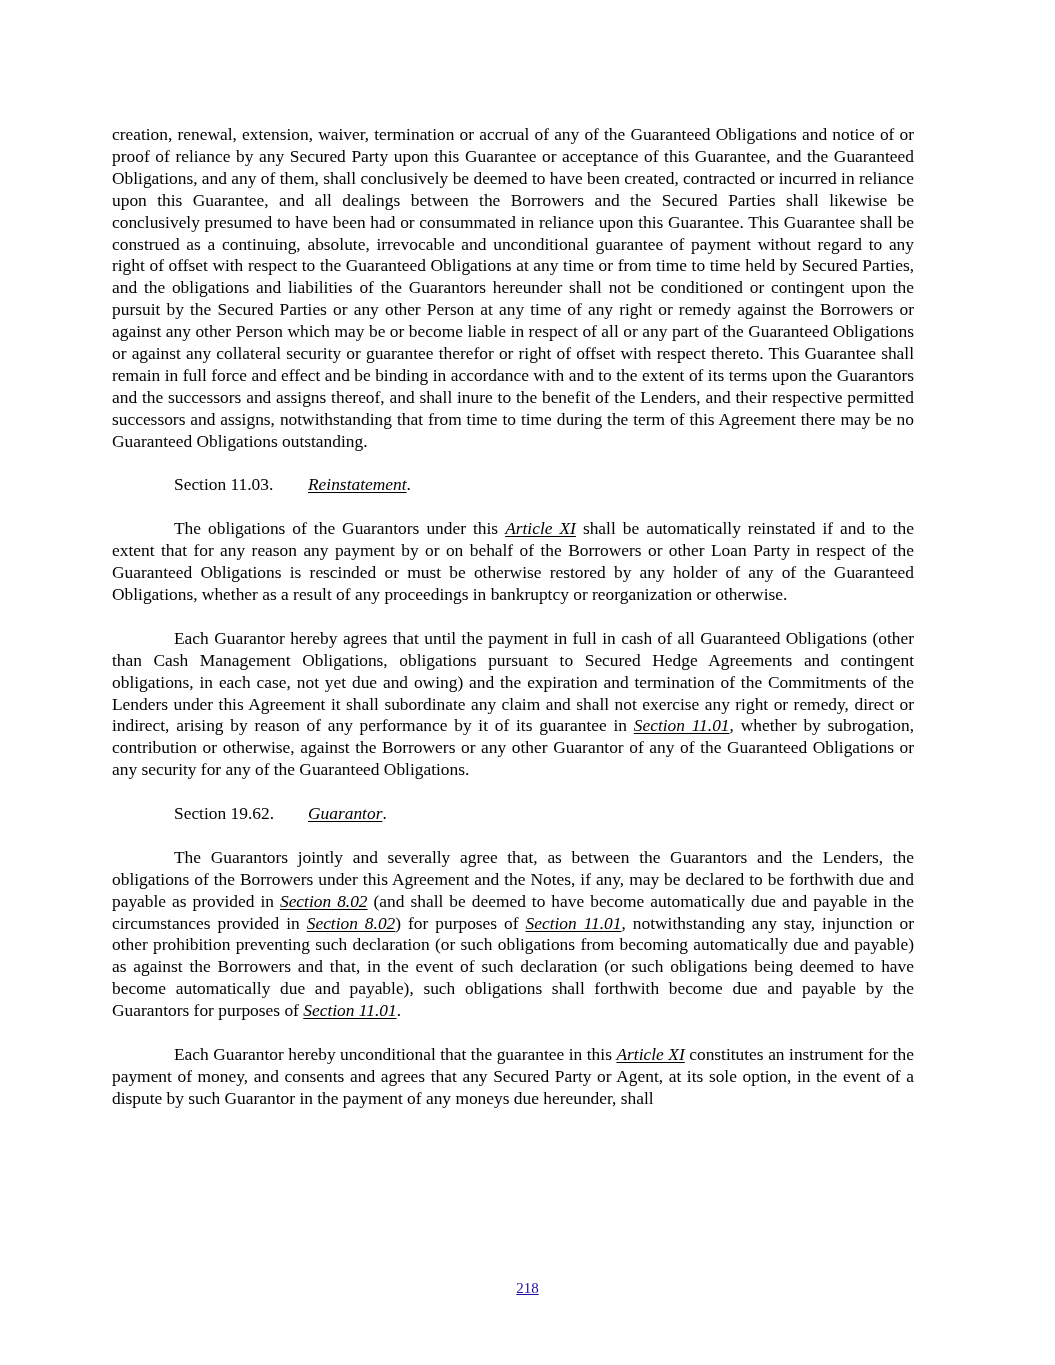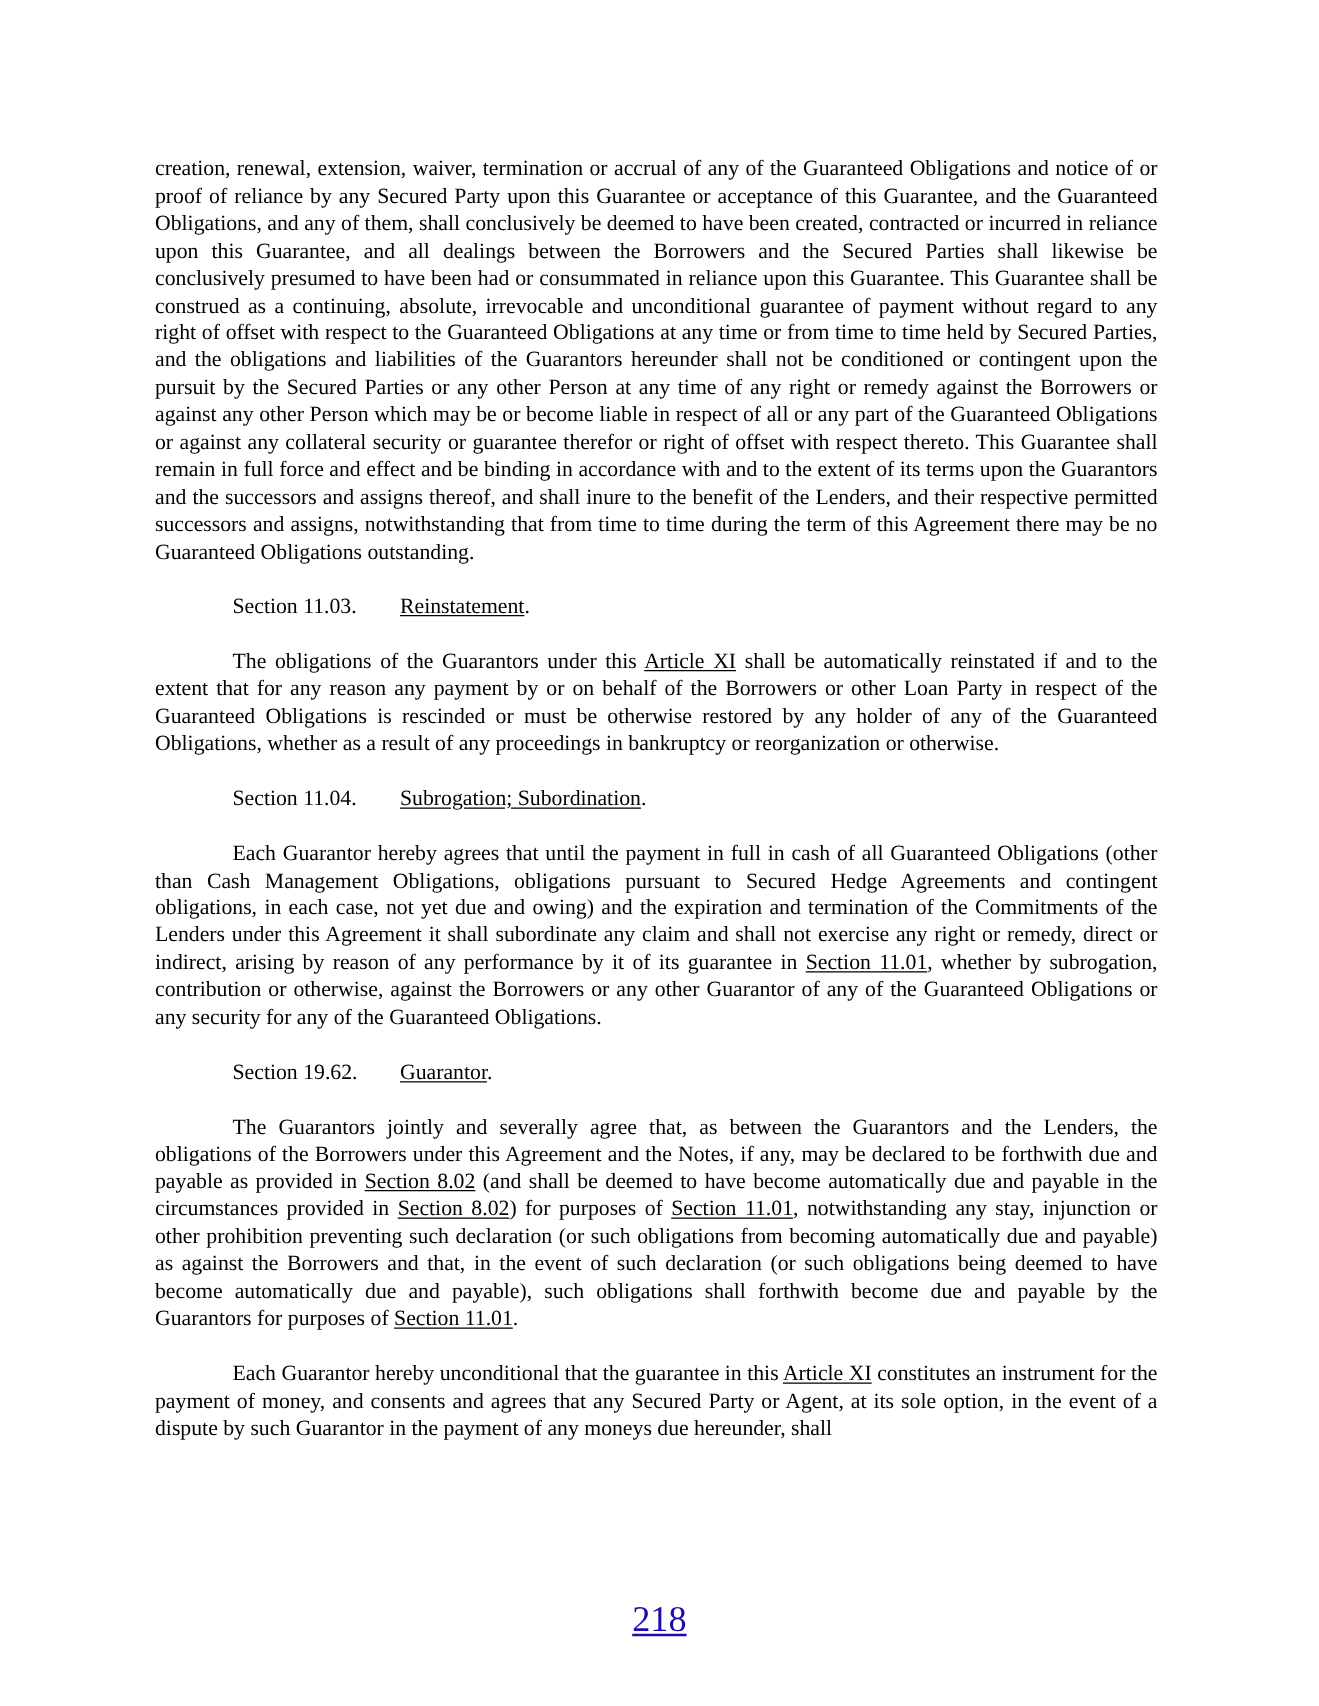--- a/index.html
+++ b/index.html
@@ -1,57 +1,56 @@
 <!DOCTYPE html>
 <html><head>
   <meta charset="utf-8">
   <style>
     html, body { margin: 0; padding: 0; background: #ffffff; }
     body { width: 1055px; height: 1365px; position: relative; overflow: hidden; }
     .page {
       position: absolute;
-      left: 124px;
+      left: 112px;
       top: 124px;
       width: 802px;
       font-family: "Liberation Serif", serif;
       font-size: 17.4px;
       line-height: 21.9px;
       color: #000000;
     }
     .para {
       text-align: justify;
       margin: 0 0 21.9px 0;
     }
     .para.indent { text-indent: 62px; }
     .heading {
       margin: 0 0 21.9px 0;
       padding-left: 62px;
       white-space: nowrap;
     }
     .heading .num { display: inline-block; width: 134px; }
-    .u { text-decoration: underline; text-underline-offset: 2px; }
+    .u { text-decoration: underline; text-underline-offset: 2px; font-style: italic; }
     .page-number {
       position: absolute;
       left: 0;
       width: 1055px;
       top: 1280px;
       text-align: center;
       font-family: "Liberation Serif", serif;
-      font-size: 29px;
+      font-size: 15px;
       color: #1a0dab;
       text-decoration: underline;
     }
   </style>
 </head>
 <body>
 
 <div class="page" id="doc">
     <p class="para"><span>creation, renewal, extension, waiver, termination or accrual of any of the Guaranteed Obligations and notice of or proof of reliance by any Secured Party upon this Guarantee or acceptance of this Guarantee, and the Guaranteed Obligations, and any of them, shall conclusively be deemed to have been created, contracted or incurred in reliance upon this Guarantee, and all dealings between the Borrowers and the Secured Parties shall likewise be conclusively presumed to have been had or consummated in reliance upon this Guarantee.  This Guarantee shall be construed as a continuing, absolute, irrevocable and unconditional guarantee of payment without regard to any right of offset with respect to the Guaranteed Obligations at any time or from time to time held by Secured Parties, and the obligations and liabilities of the Guarantors hereunder shall not be conditioned or contingent upon the pursuit by the Secured Parties or any other Person at any time of any right or remedy against the Borrowers or against any other Person which may be or become liable in respect of all or any part of the Guaranteed Obligations or against any collateral security or guarantee therefor or right of offset with respect thereto.  This Guarantee shall remain in full force and effect and be binding in accordance with and to the extent of its terms upon the Guarantors and the successors and assigns thereof, and shall inure to the benefit of the Lenders, and their respective permitted successors and assigns, notwithstanding that from time to time during the term of this Agreement there may be no Guaranteed Obligations outstanding.</span></p>
     <div class="heading"><span class="num">Section 11.03.</span><span class="u">Reinstatement</span><span>.</span></div>
     <p class="para indent"><span>The obligations of the Guarantors under this </span><span class="u">Article XI</span><span> shall be automatically reinstated if and to the extent that for any reason any payment by or on behalf of the Borrowers or other Loan Party in respect of the Guaranteed Obligations is rescinded or must be otherwise restored by any holder of any of the Guaranteed Obligations, whether as a result of any proceedings in bankruptcy or reorganization or otherwise.</span></p>
-    <div class="heading"><span class="num">Section 11.04.</span><span class="u">Subrogation; Subordination</span><span>.</span></div>
     <p class="para indent"><span>Each Guarantor hereby agrees that until the payment in full in cash of all Guaranteed Obligations (other than Cash Management Obligations, obligations pursuant to Secured Hedge Agreements and contingent obligations, in each case, not yet due and owing) and the expiration and termination of the Commitments of the Lenders under this Agreement it shall subordinate any claim and shall not exercise any right or remedy, direct or indirect, arising by reason of any performance by it of its guarantee in </span><span class="u">Section 11.01</span><span>, whether by subrogation, contribution or otherwise, against the Borrowers or any other Guarantor of any of the Guaranteed Obligations or any security for any of the Guaranteed Obligations.</span></p>
     <div class="heading"><span class="num">Section 19.62.</span><span class="u">Guarantor</span><span>.</span></div>
     <p class="para indent"><span>The Guarantors jointly and severally agree that, as between the Guarantors and the Lenders, the obligations of the Borrowers under this Agreement and the Notes, if any, may be declared to be forthwith due and payable as provided in </span><span class="u">Section 8.02</span><span> (and shall be deemed to have become automatically due and payable in the circumstances provided in </span><span class="u">Section 8.02</span><span>) for purposes of </span><span class="u">Section 11.01</span><span>, notwithstanding any stay, injunction or other prohibition preventing such declaration (or such obligations from becoming automatically due and payable) as against the Borrowers and that, in the event of such declaration (or such obligations being deemed to have become automatically due and payable), such obligations shall forthwith become due and payable by the Guarantors for purposes of </span><span class="u">Section 11.01</span><span>.</span></p>
     <p class="para indent"><span>Each Guarantor hereby unconditional that the guarantee in this </span><span class="u">Article XI</span><span> constitutes an instrument for the payment of money, and consents and agrees that any Secured Party or Agent, at its sole option, in the event of a dispute by such Guarantor in the payment of any moneys due hereunder, shall</span></p>
   </div>
 
 <a class="page-number">218</a>
 
 </body></html>

